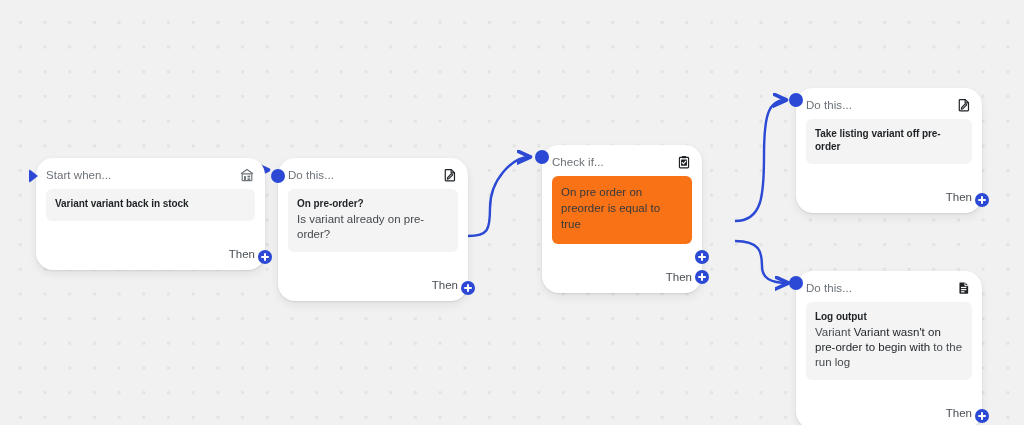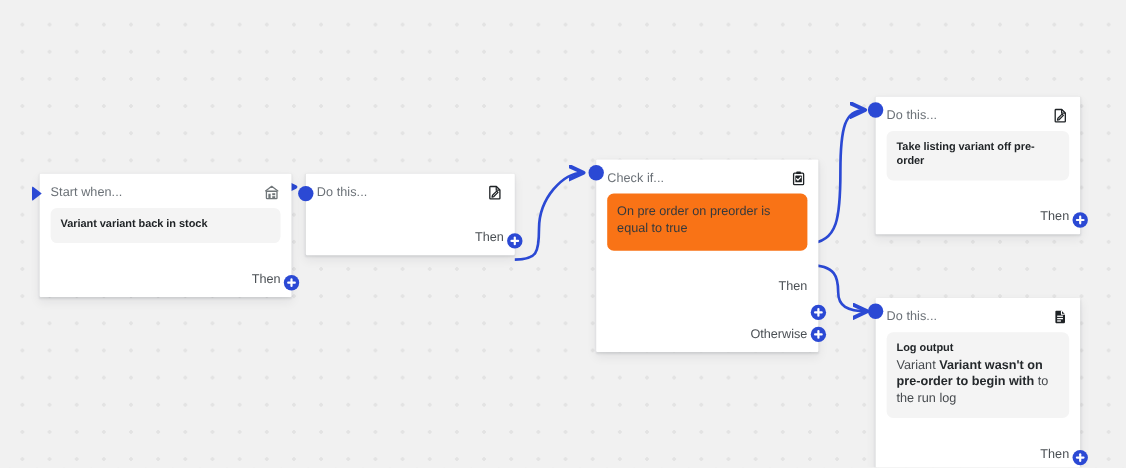--- a/index.html
+++ b/index.html
@@ -37,21 +37,21 @@
     position: absolute;
     inset: 0;
     width: 1024px;
     height: 425px;
     pointer-events: none;
   }
 
   .node {
     position: absolute;
     background: #ffffff;
-    border-radius: 1px;
+    border-radius: 17px;
     box-shadow: 0 1px 2px rgba(22,29,37,0.10), 0 4px 10px rgba(22,29,37,0.07);
     box-sizing: border-box;
     padding: 8px 10px 6px 10px;
     z-index: 3;
   }
 
   .node-head {
     display: flex;
     align-items: center;
     justify-content: space-between;
@@ -82,21 +82,21 @@
     color: #1f2326;
     line-height: 1.28;
     letter-spacing: -0.05px;
   }
   .node-sub {
     font-size: 11.5px;
     color: #45494d;
     line-height: 1.3;
     margin-top: 1px;
   }
-  .node-sub b { font-weight: bold; color: #24282b; }
+  .node-sub b { font-weight: normal; color: #24282b; }
 
   .node-cond {
     background: #f97316;
     border-radius: 6px;
     padding: 9px 9px 11px 9px;
     font-size: 11.5px;
     color: #35393d;
     line-height: 1.38;
   }
 
@@ -192,43 +192,44 @@
 
   <div class="node" style="left:278px; top:158px; width:190px;">
     <div class="node-head">
       <span class="node-kicker">Do this...</span>
       <svg class="head-icon" viewBox="0 0 20 20">
         <path d="M5 3.2 H11.6 L15.6 7.2 V16.4 A0.9 0.9 0 0 1 14.7 17.3 H5 A0.9 0.9 0 0 1 4.1 16.4 V4.1 A0.9 0.9 0 0 1 5 3.2 Z" fill="none" stroke="#1f2326" stroke-width="1.5" stroke-linejoin="round"></path>
         <path d="M11.4 3.4 V7.4 H15.4" fill="none" stroke="#1f2326" stroke-width="1.4" stroke-linejoin="round"></path>
         <path d="M11.9 8.4 L7.2 13.1 L6.6 15.2 L8.7 14.6 L13.4 9.9 Z" fill="none" stroke="#1f2326" stroke-width="1.4" stroke-linejoin="round"></path>
       </svg>
     </div>
+    <div class="node-body">
+      <div class="node-title">On pre-order?</div>
+      <div class="node-sub">Is variant already on pre-order?</div>
+    </div>
     <div class="branch-row">
       <span class="branch-label">Then</span>
     </div>
     <div class="port" style="left:-7px; top:11px;"></div>
     <div class="port plus" style="right:-7px; bottom:6px;"></div>
   </div>
 
-  <div class="node" style="left:542px; top:145px; width:202px;">
+  <div class="node" style="left:542px; top:145px; width:160px;">
     <div class="node-head">
       <span class="node-kicker">Check if...</span>
       <svg class="head-icon" viewBox="0 0 20 20">
         <rect x="4.3" y="4.3" width="11.4" height="13" rx="1.1" fill="none" stroke="#1f2326" stroke-width="1.5"></rect>
         <rect x="7.4" y="2.5" width="5.2" height="2.8" rx="0.7" fill="#1f2326"></rect>
         <rect x="6.3" y="7" width="7.4" height="7.6" rx="0.7" fill="#1f2326"></rect>
         <path d="M7.7 10.6 L9.3 12.3 L12.4 8.9" fill="none" stroke="#ffffff" stroke-width="1.35" stroke-linecap="round" stroke-linejoin="round"></path>
       </svg>
     </div>
     <div class="node-cond">On pre order on preorder is equal to true</div>
     <div class="branch-row">
       <span class="branch-label">Then</span>
-    </div>
-    <div class="branch-row">
-      <span class="branch-label">Otherwise</span>
     </div>
     <div class="port" style="left:-7px; top:5px;"></div>
     <div class="port plus" style="right:-7px; bottom:29px;"></div>
     <div class="port plus" style="right:-7px; bottom:9px;"></div>
   </div>
 
   <div class="node" style="left:796px; top:88px; width:186px;">
     <div class="node-head">
       <span class="node-kicker">Do this...</span>
       <svg class="head-icon" viewBox="0 0 20 20">

